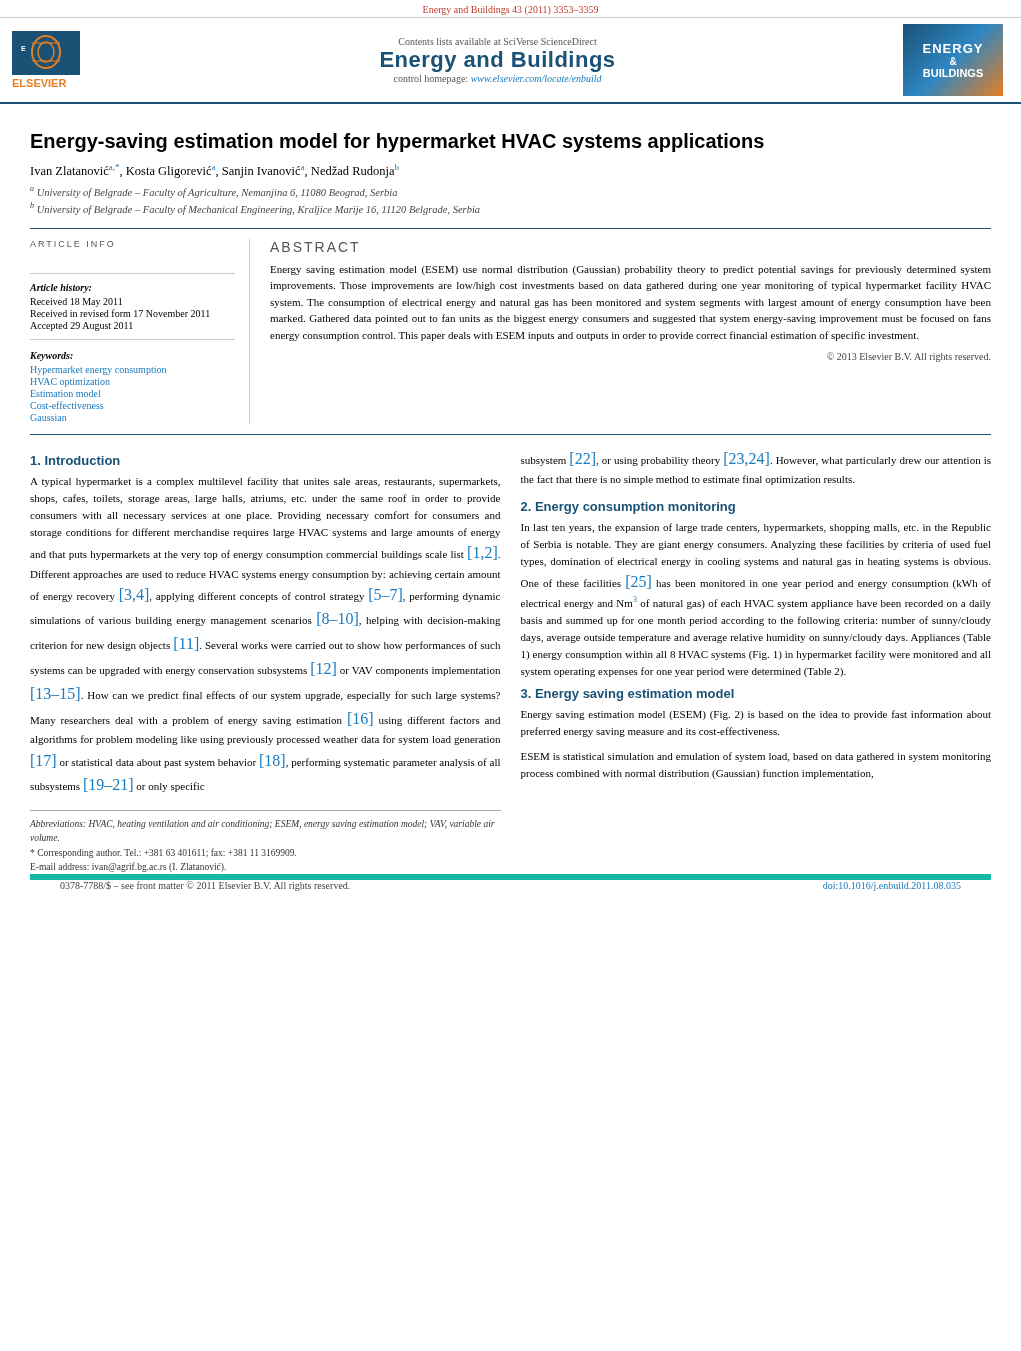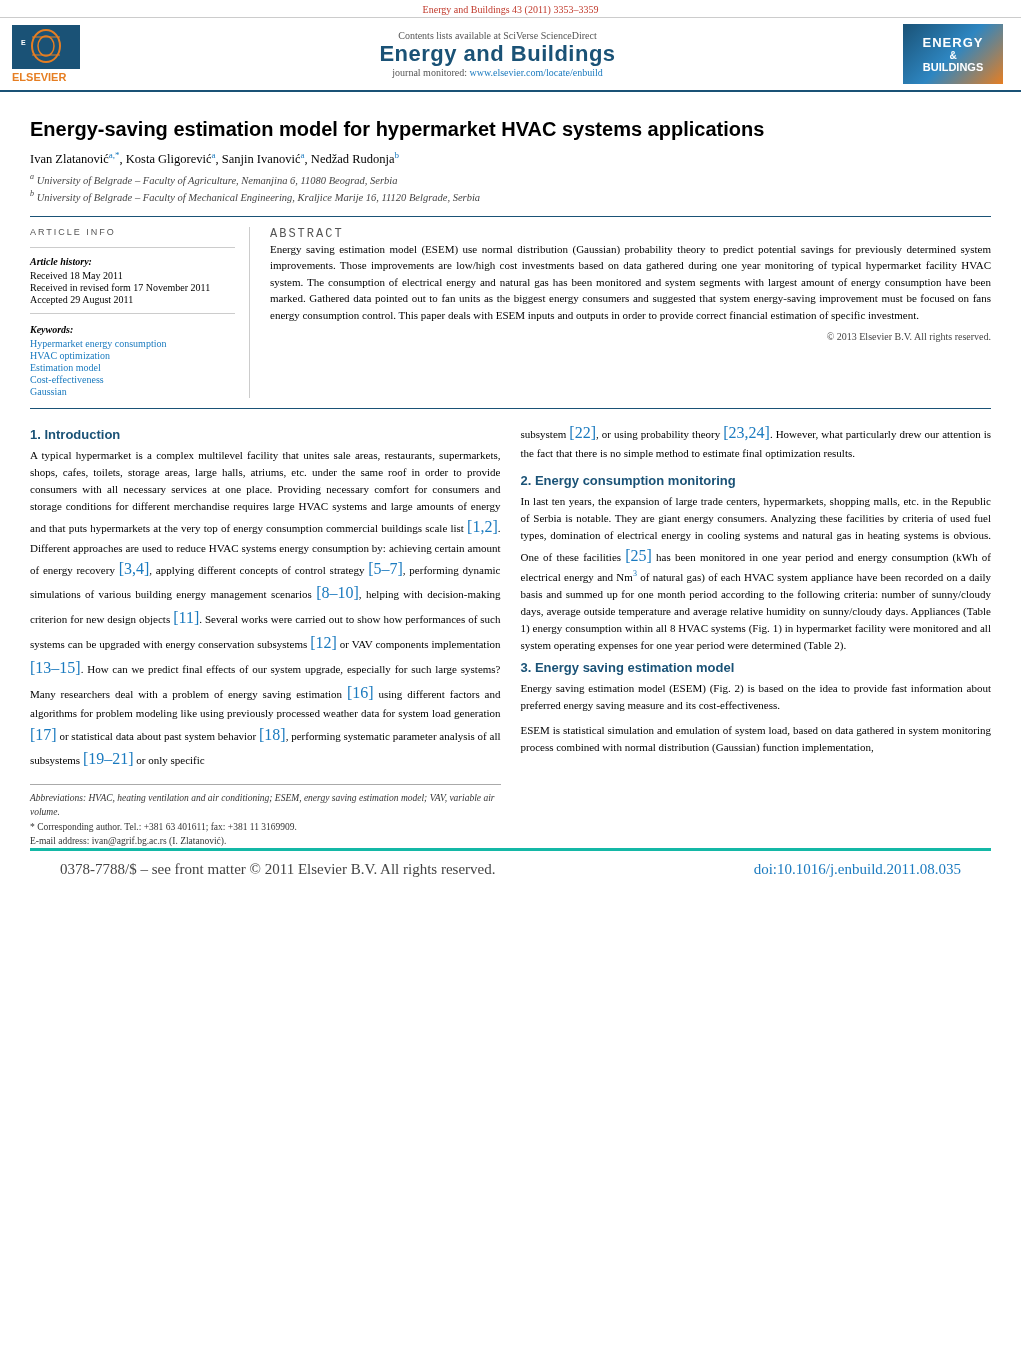--- a/index.html
+++ b/index.html
@@ -72,21 +72,21 @@
       color: #e67e22;
       font-size: 11px;
       font-weight: bold;
       font-family: Arial, sans-serif;
       margin-top: 2px;
     }
 
     .journal-logo-right {
       width: 100px;
       background: linear-gradient(135deg, #1a5276 0%, #2e86c1 50%, #e67e22 100%);
-      height: 60px;
+      height: 72px;
       display: flex;
       align-items: center;
       justify-content: center;
       color: white;
       font-size: 8px;
       font-weight: bold;
       font-family: Arial, sans-serif;
       text-align: center;
       padding: 4px;
     }
@@ -143,21 +143,21 @@
       border-right: 1px solid #ccc;
       padding-right: 14px;
     }
 
     .article-info-title {
       font-size: 9px;
       letter-spacing: 2px;
       color: #555;
       font-family: Arial, sans-serif;
       text-transform: uppercase;
-      margin-bottom: 10px;
+      margin-bottom: 24px;
     }
 
     .article-history-label {
       font-size: 10px;
       font-weight: bold;
       font-style: italic;
       margin-bottom: 3px;
     }
 
     .article-history-item {
@@ -177,25 +177,26 @@
       font-size: 10px;
       margin-bottom: 1px;
       color: #1a7abf;
     }
 
     .abstract-col {
       flex: 1;
     }
 
     .abstract-title {
-      font-size: 12px;
+      font-size: 14px;
       letter-spacing: 2px;
       color: #555;
-      font-family: Liberation Mono, monospace;
+      font-family: Liberation Sans, sans-serif;
       text-transform: uppercase;
+      margin-bottom: 6px;
     }
 
     .abstract-text {
       font-size: 11px;
       line-height: 1.5;
       color: #000;
       text-align: justify;
     }
 
     .abstract-copyright {
@@ -258,23 +259,23 @@
 
     .footnotes .abbr-line {
       font-style: italic;
     }
 
     .footnotes .corr-line {
       font-size: 9.5px;
     }
 
     .footer-bar {
-      border-top: 3px solid #14b8a6;
-      padding: 10px 30px;
-      font-size: 15px;
+      border-top: 6px solid #14b8a6;
+      padding: 0 30px;
+      font-size: 10px;
       color: #444;
       display: flex;
       justify-content: space-between;
       align-items: center;
     }
 
     .doi-line {
       color: #1a7abf;
     }
 
@@ -307,22 +308,22 @@
         </svg>
       </div>
       <div class="elsevier-text">ELSEVIER</div>
     </div>
   </div>
 
   <div class="journal-header-center">
     <div class="journal-sciverse">Contents lists available at SciVerse ScienceDirect</div>
     <div class="journal-title-main">Energy and Buildings</div>
     <div class="journal-homepage">
-      <span>journal monitored:</span>
-      <span style="color:#1a7abf;">www.elsevier.com/locate/enbuild</span>
+      <span>control homepage:</span>
+      <span style="color:#1a7abf;font-style:italic;">www.elsevier.com/locate/enbuild</span>
     </div>
   </div>
 
   <div class="journal-logo-right">
     <div>
       <div style="font-size:13px; font-weight:bold; letter-spacing:1px;">ENERGY</div>
       <div style="font-size:10px;">&amp;</div>
       <div style="font-size:11px; font-weight:bold;">BUILDINGS</div>
     </div>
   </div>

